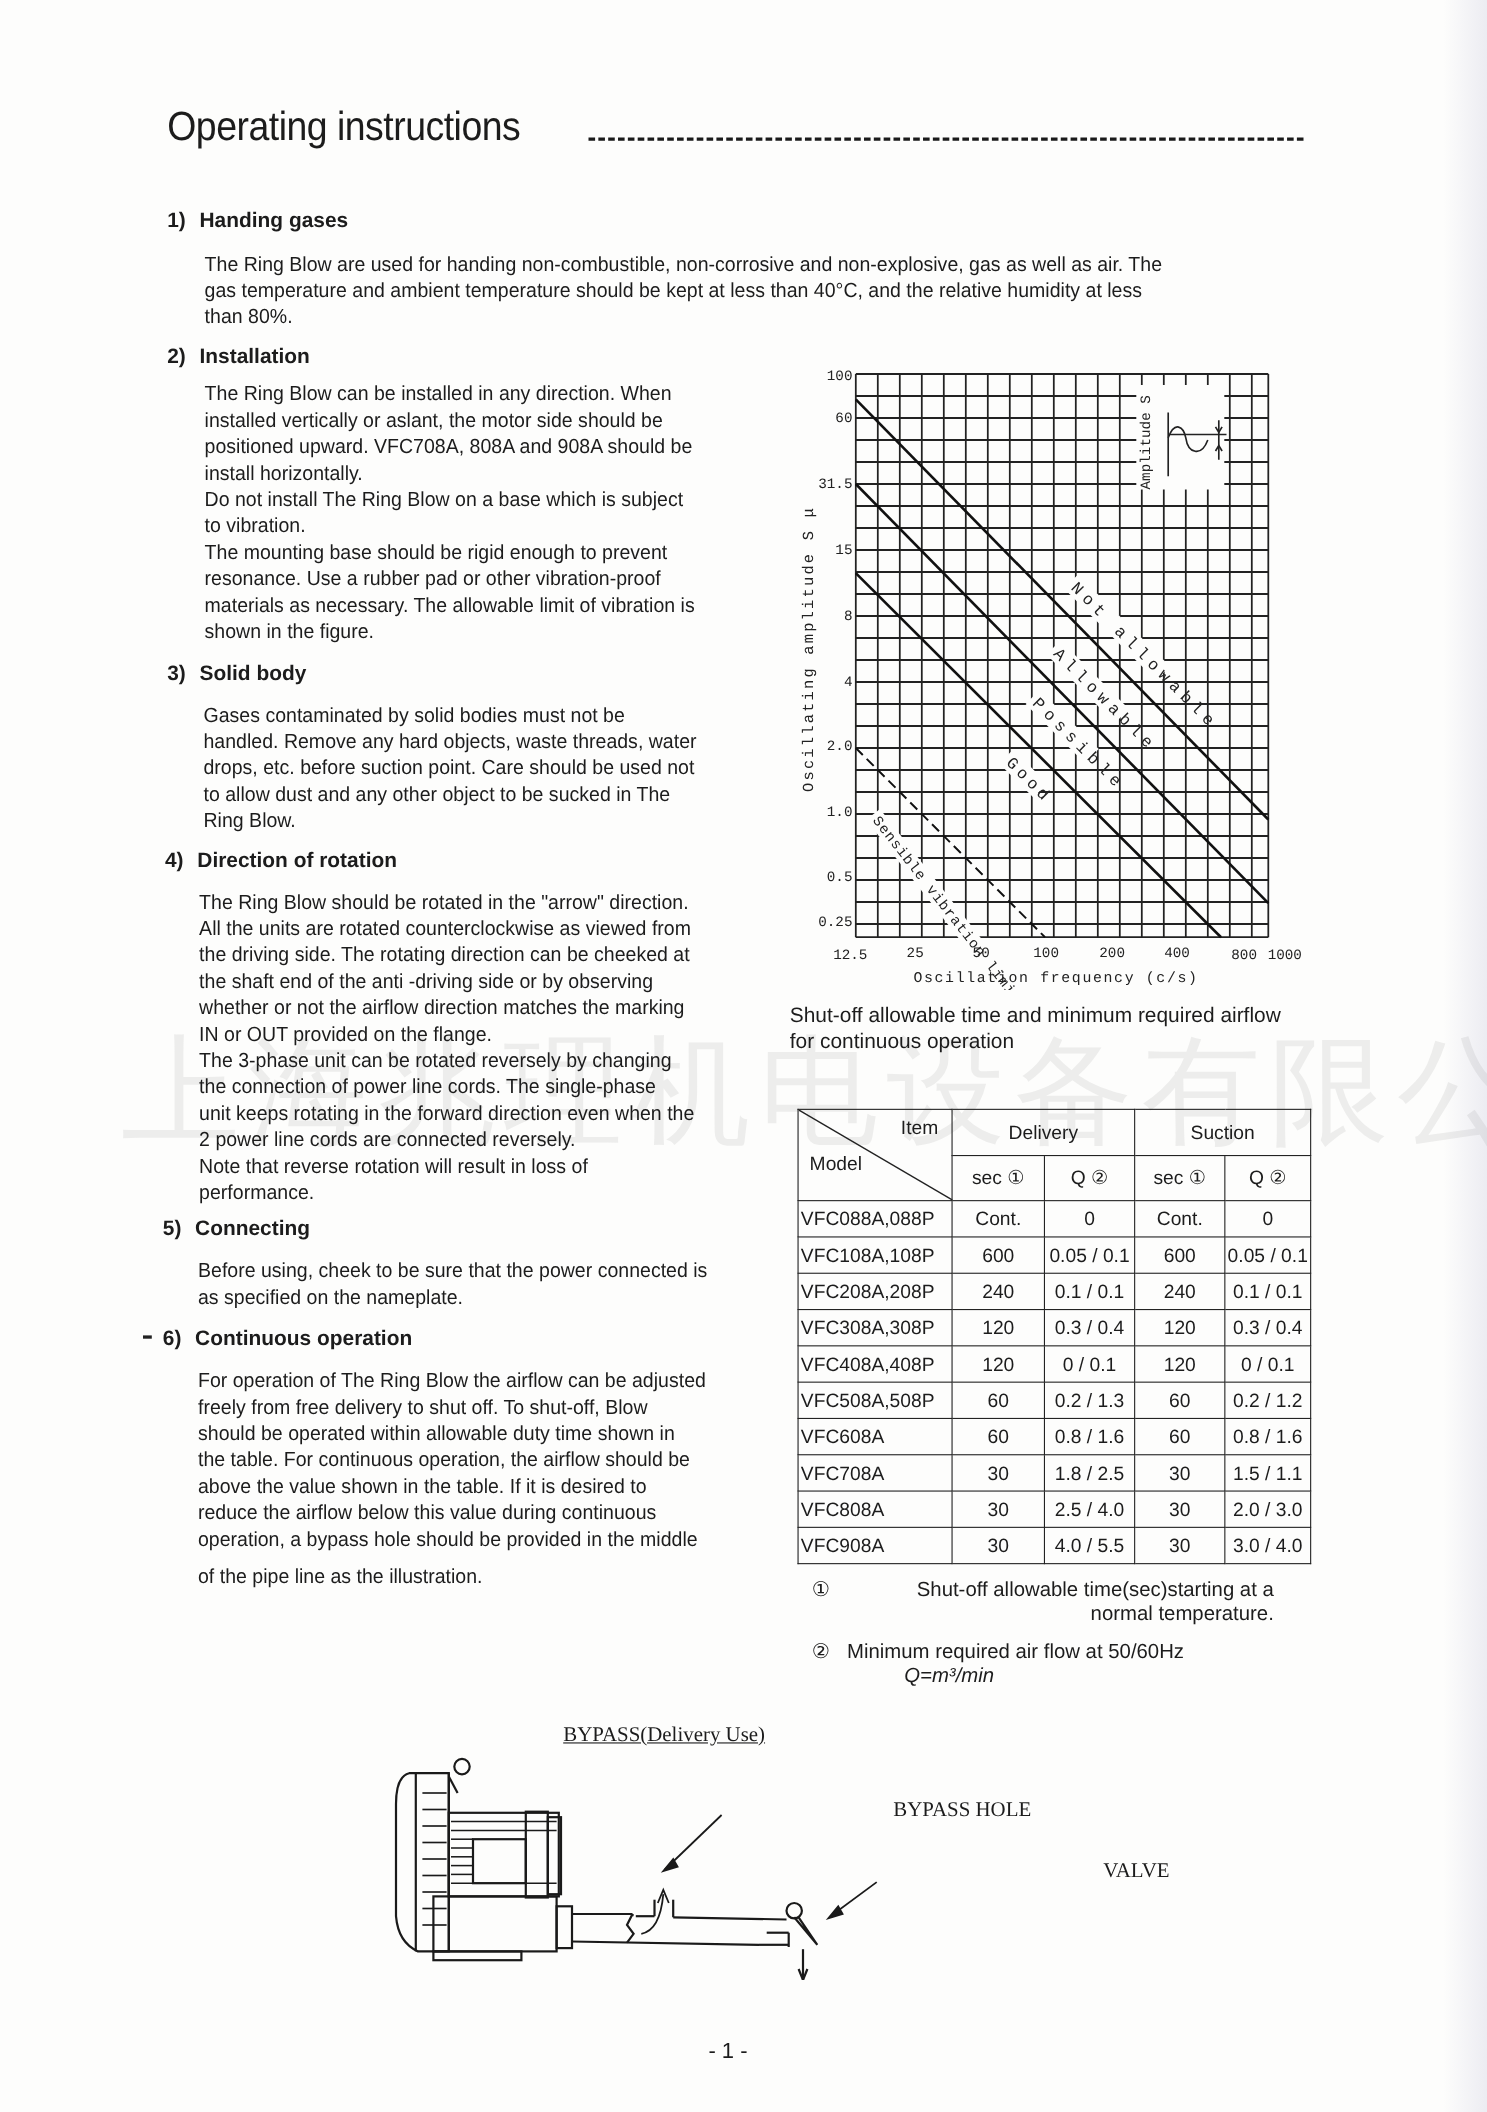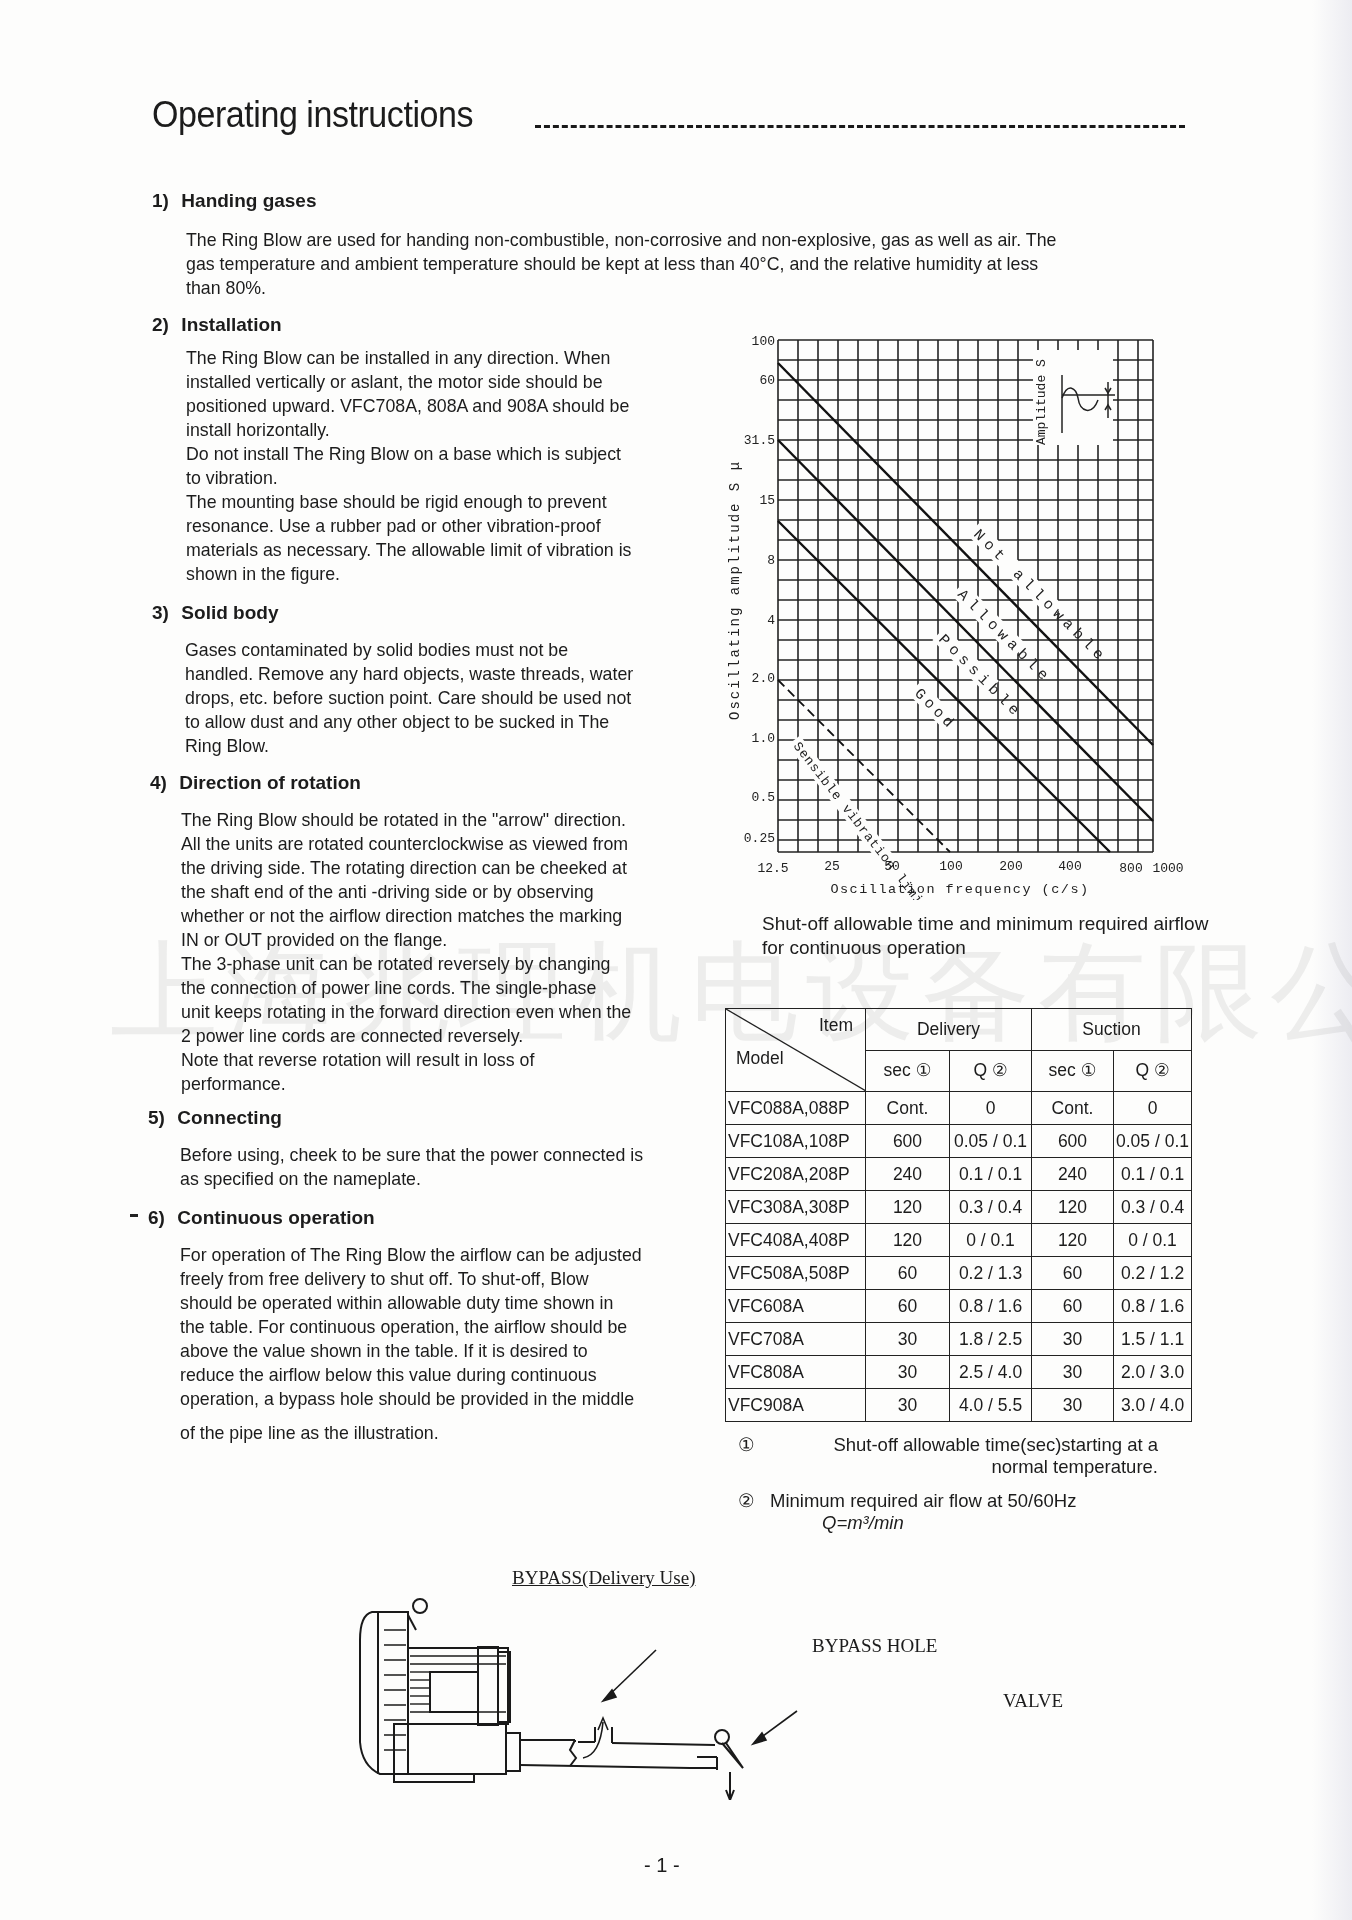--- a/index.html
+++ b/index.html
@@ -250,21 +250,21 @@
     <text x="892" y="870">50</text>
     <text x="951" y="870">100</text>
     <text x="1011" y="870">200</text>
     <text x="1070" y="870">400</text>
     <text x="1131" y="872">800</text>
     <text x="1168" y="872">1000</text>
   </g>
   <text x="960" y="893" font-size="13.5" letter-spacing="1.5" fill="#222" text-anchor="middle">Oscillation frequency (c/s)</text>
 </svg>
 
-<div class="abs caption" style="left:762px; top:912px; width:520px;">
+<div class="abs caption" style="left:718px; top:912px; width:520px;">
   <div>Shut-off allowable time and minimum required airflow</div>
   <div>for continuous operation</div>
 </div>
 
 <table class="spec">
   <colgroup>
     <col style="width:140px">
       <col style="width:84px">
       <col style="width:82px">
       <col style="width:82px">

